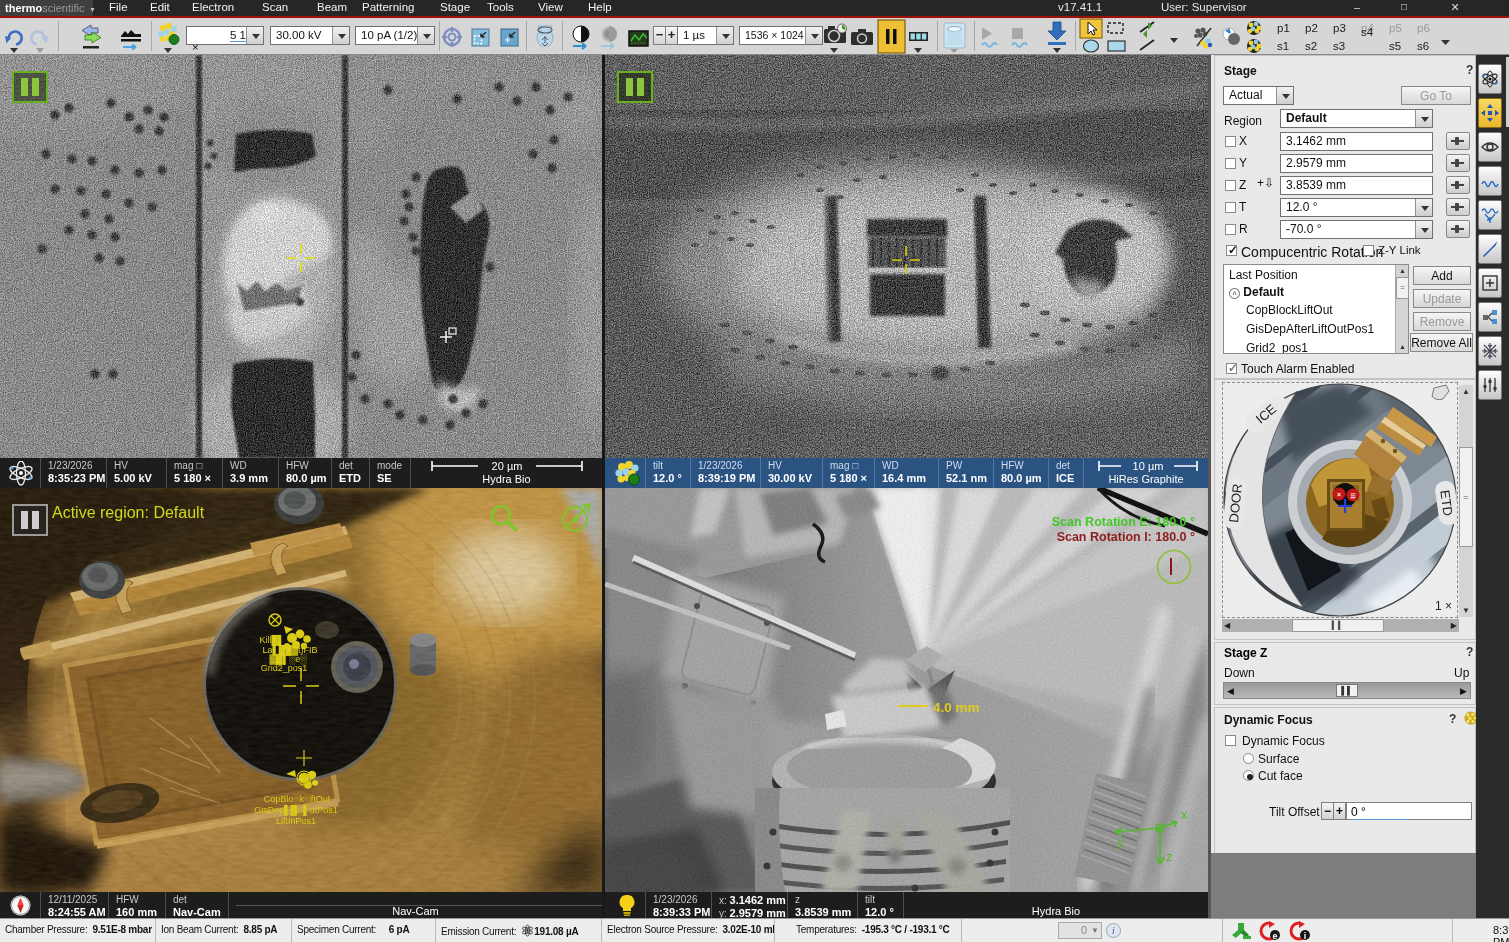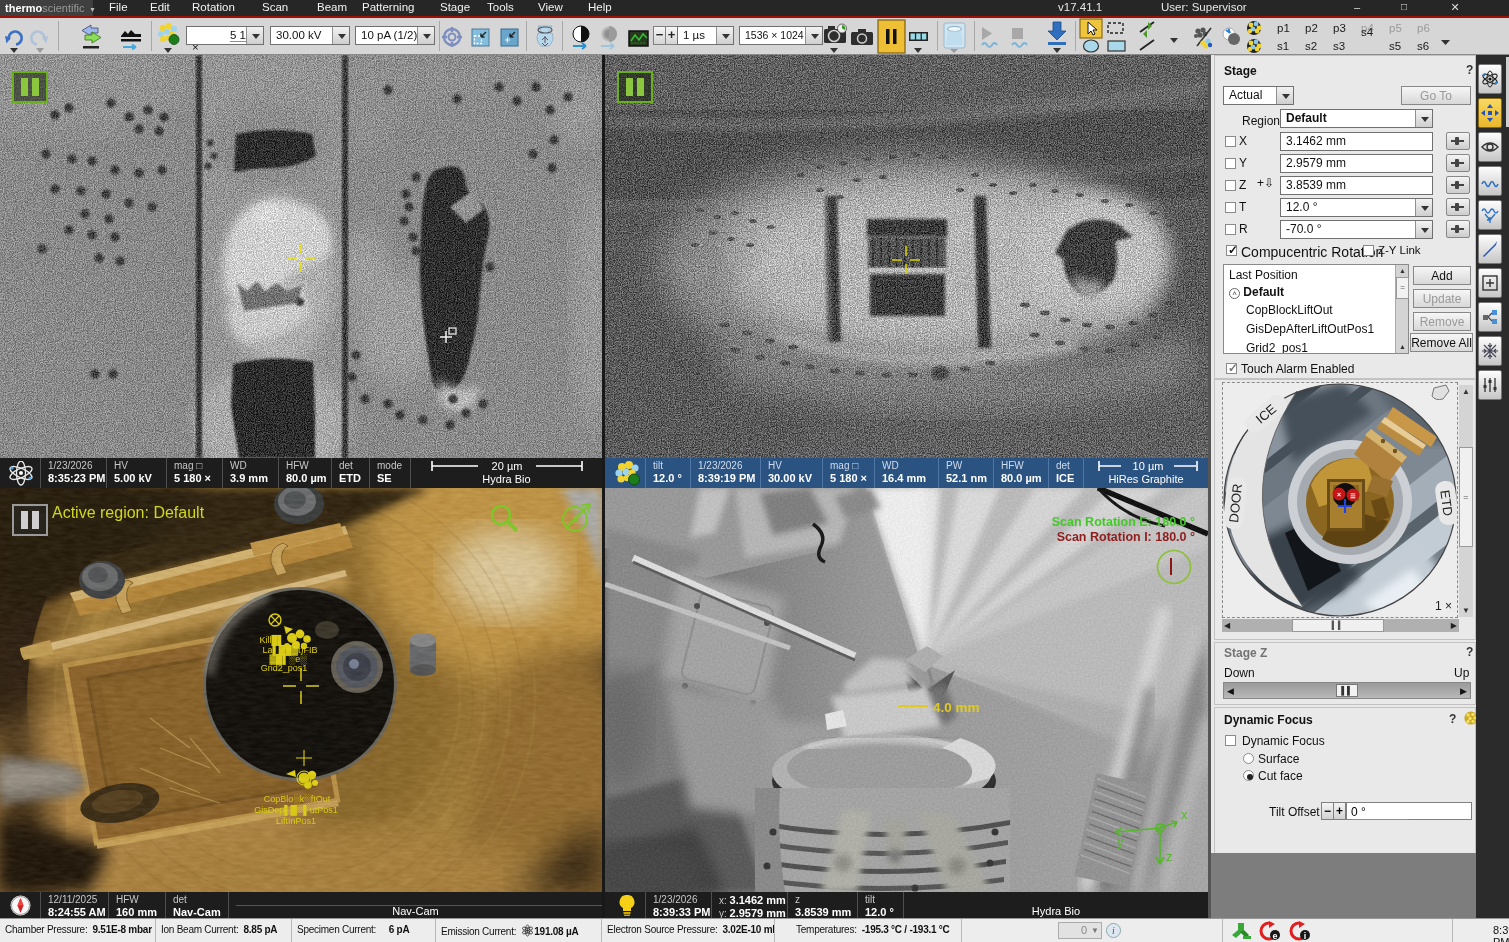--- a/index.html
+++ b/index.html
@@ -52,21 +52,21 @@
 .rtb svg{display:inline-block;}
 .sbc{position:absolute;top:0;height:24px;border-right:1px solid #b8b8b8;padding:5px 0 0 5px;white-space:nowrap;overflow:hidden;font-size:10px;letter-spacing:-0.25px;}
 </style>
 </head>
 <body>
 <div id="root">
 <div id="menubar">
   <div id="logo"><b>thermo</b><span class="sci">scientific</span><span class="car">▾</span></div>
   <div class="menuitem" style="left:109px">File</div>
   <div class="menuitem" style="left:150px">Edit</div>
-  <div class="menuitem" style="left:192px">Rotation</div>
+  <div class="menuitem" style="left:192px">Electron</div>
   <div class="menuitem" style="left:262px">Scan</div>
   <div class="menuitem" style="left:317px">Beam</div>
   <div class="menuitem" style="left:362px">Patterning</div>
   <div class="menuitem" style="left:440px">Stage</div>
   <div class="menuitem" style="left:487px">Tools</div>
   <div class="menuitem" style="left:538px">View</div>
   <div class="menuitem" style="left:588px">Help</div>
   <div id="verinfo" style="left:1058px">v17.41.1</div>
   <div id="verinfo" style="left:1161px">User: Supervisor</div>
   <div class="winbtn" style="left:1342px">–</div>
@@ -1019,21 +1019,21 @@
 </div>
 </div>
 
 <div class="abs" style="left:1208px;top:55px;width:268px;height:863px;background:#e9e9e9;border-left:3px solid #555;">
 
  <div class="abs" style="left:3px;top:0;width:262px;height:324px;background:#e9e9e9;border:1px solid #c2c2c2;"></div>
  <b class="abs" style="left:13px;top:9px;font-size:12px;color:#111;">Stage</b>
  <b class="abs" style="left:255px;top:8px;font-size:12px;color:#333;">?</b>
  <div class="panelcombo" style="left:12px;top:31px;width:71px;">Actual<span class="btn"></span></div>
  <div class="pbtn dis" style="left:190px;top:31px;width:70px;">Go To</div>
- <div class="abs lbl" style="left:13px;top:59px;margin-left:18px;">Region</div>
+ <div class="abs lbl" style="left:13px;top:59px;">Region</div>
  <div class="panelcombo" style="left:69px;top:54px;width:153px;font-weight:bold;">Default<span class="btn"></span></div>
  <div class="cb" style="left:14px;top:81px;"></div>
       <div class="abs lbl" style="left:28px;top:79px;">X</div>
  <div class="pinput" style="left:69px;top:77px;">3.1462 mm</div>
       <div class="pin" style="left:235px;top:77px;"></div>
  <div class="cb" style="left:14px;top:103px;"></div>
       <div class="abs lbl" style="left:28px;top:101px;">Y</div>
  <div class="pinput" style="left:69px;top:99px;">2.9579 mm</div>
       <div class="pin" style="left:235px;top:99px;"></div>
  <div class="cb" style="left:14px;top:125px;"></div>
@@ -1154,21 +1154,21 @@
    <div class="abs" style="top:62px;width:14px;height:100px;background:#f0f0f0;border:1px solid #999;line-height:98px;text-align:center;font-size:9px;color:#555;">=</div>
    <div class="abs" style="bottom:0;width:14px;height:13px;font-size:8px;text-align:center;color:#333;line-height:13px;">▼</div>
  </div>
  <div class="abs" style="left:11px;top:564px;width:237px;height:13px;background:#b0b0b0;">
    <div class="abs" style="left:2px;font-size:8px;color:#222;line-height:13px;">◀</div>
    <div class="abs" style="left:70px;width:92px;height:13px;background:#f0f0f0;border:1px solid #999;text-align:center;font-size:8px;color:#555;line-height:11px;">▍▍</div>
    <div class="abs" style="right:2px;font-size:8px;color:#222;line-height:13px;">▶</div>
  </div>
 
  <div class="abs" style="left:3px;top:587px;width:262px;height:63px;background:#e9e9e9;border:1px solid #c2c2c2;"></div>
- <b class="abs" style="left:13px;top:591px;font-size:12px;color:#737373;">Stage Z</b>
+ <b class="abs" style="left:13px;top:591px;font-size:12px;color:#000000;">Stage Z</b>
  <b class="abs" style="left:255px;top:590px;font-size:12px;color:#333;">?</b>
  <div class="abs lbl" style="left:13px;top:611px;">Down</div>
  <div class="abs lbl" style="left:243px;top:611px;">Up</div>
  <div class="abs" style="left:12px;top:627px;width:248px;height:17px;background:linear-gradient(#9a9a9a,#b8b8b8);border:1px solid #888;">
    <div class="abs" style="left:3px;top:0;font-size:9px;color:#111;line-height:16px;">◀</div>
    <div class="abs" style="left:112px;top:1px;width:22px;height:13px;background:#f2f2f2;border:1px solid #777;text-align:center;font-size:8px;color:#333;line-height:12px;">▌▌</div>
    <div class="abs" style="right:3px;top:0;font-size:9px;color:#111;line-height:16px;">▶</div>
  </div>
 
  <div class="abs" style="left:3px;top:652px;width:262px;height:201px;background:#e9e9e9;border:1px solid #c2c2c2;"></div>

